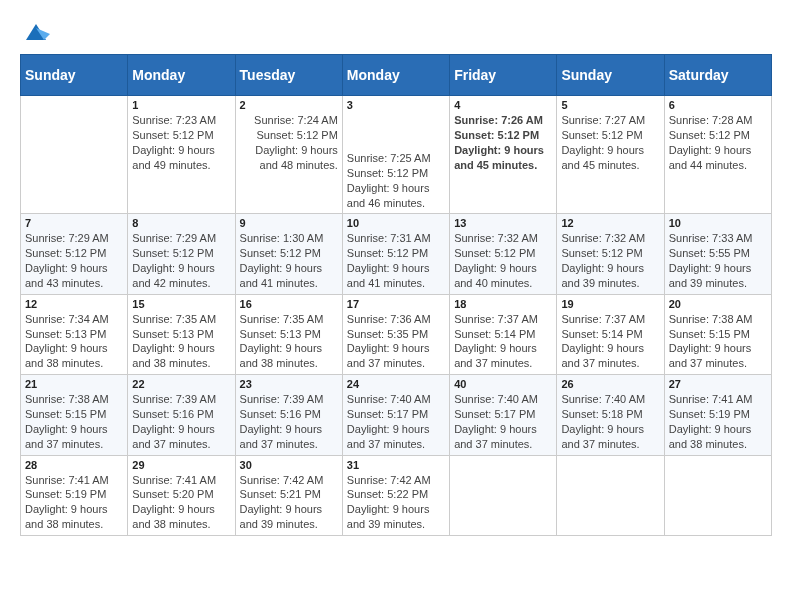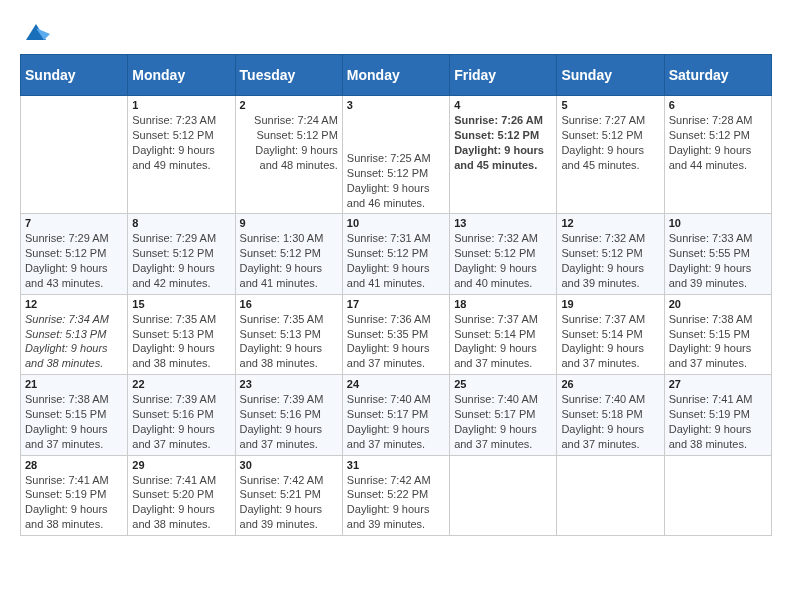--- a/index.html
+++ b/index.html
@@ -221,21 +221,21 @@
             <span class="day-number">10</span>
             <div class="day-info" style="white-space: pre-line;">Sunrise: 7:33 AM
 Sunset: 5:55 PM
 Daylight: 9 hours
 and 39 minutes.</div>
           </td>
         </tr>
         <tr>
           <td>
             <span class="day-number">12</span>
-            <div class="day-info" style="white-space: pre-line; font-style: italic;">Sunrise: 7:34 AM
+            <div class="day-info" style="white-space: pre-line;">Sunrise: 7:34 AM
 Sunset: 5:13 PM
 Daylight: 9 hours
 and 38 minutes.</div>
           </td>
           <td>
             <span class="day-number">15</span>
             <div class="day-info" style="white-space: pre-line;">Sunrise: 7:35 AM
 Sunset: 5:13 PM
 Daylight: 9 hours
 and 38 minutes.</div>
@@ -299,21 +299,21 @@
 and 37 minutes.</div>
           </td>
           <td>
             <span class="day-number">24</span>
             <div class="day-info" style="white-space: pre-line;">Sunrise: 7:40 AM
 Sunset: 5:17 PM
 Daylight: 9 hours
 and 37 minutes.</div>
           </td>
           <td>
-            <span class="day-number">25</span>
+            <span class="day-number">40</span>
             <div class="day-info" style="white-space: pre-line;">Sunrise: 7:40 AM
 Sunset: 5:17 PM
 Daylight: 9 hours
 and 37 minutes.</div>
           </td>
           <td>
             <span class="day-number">26</span>
             <div class="day-info" style="white-space: pre-line;">Sunrise: 7:40 AM
 Sunset: 5:18 PM
 Daylight: 9 hours

